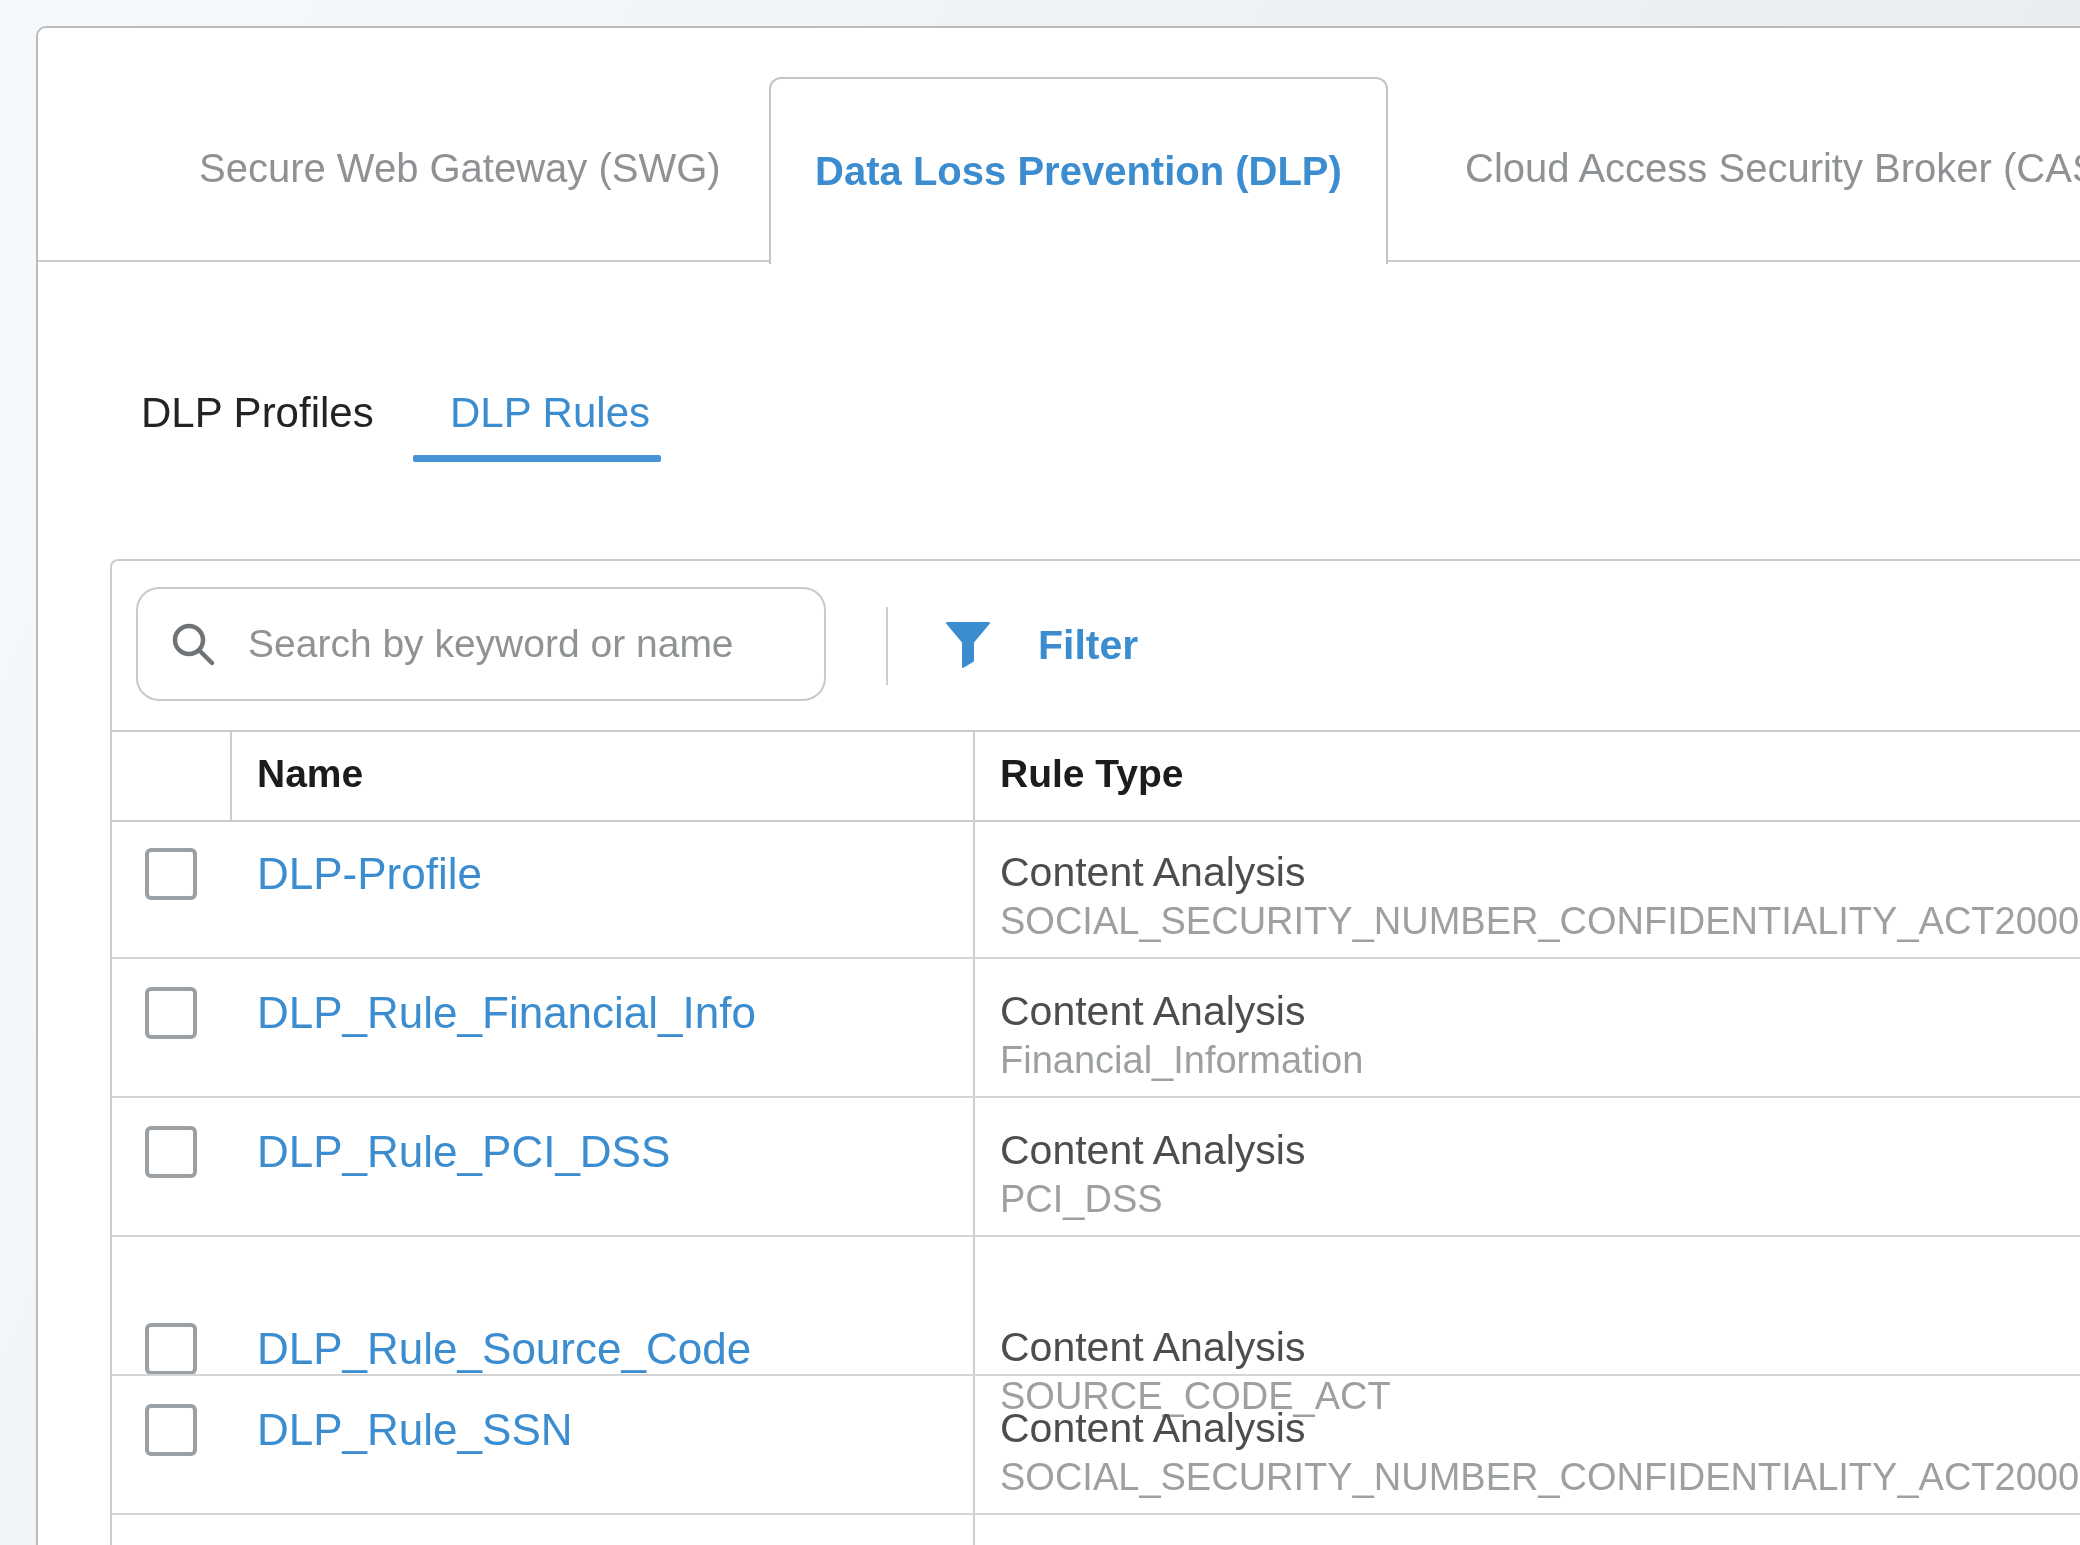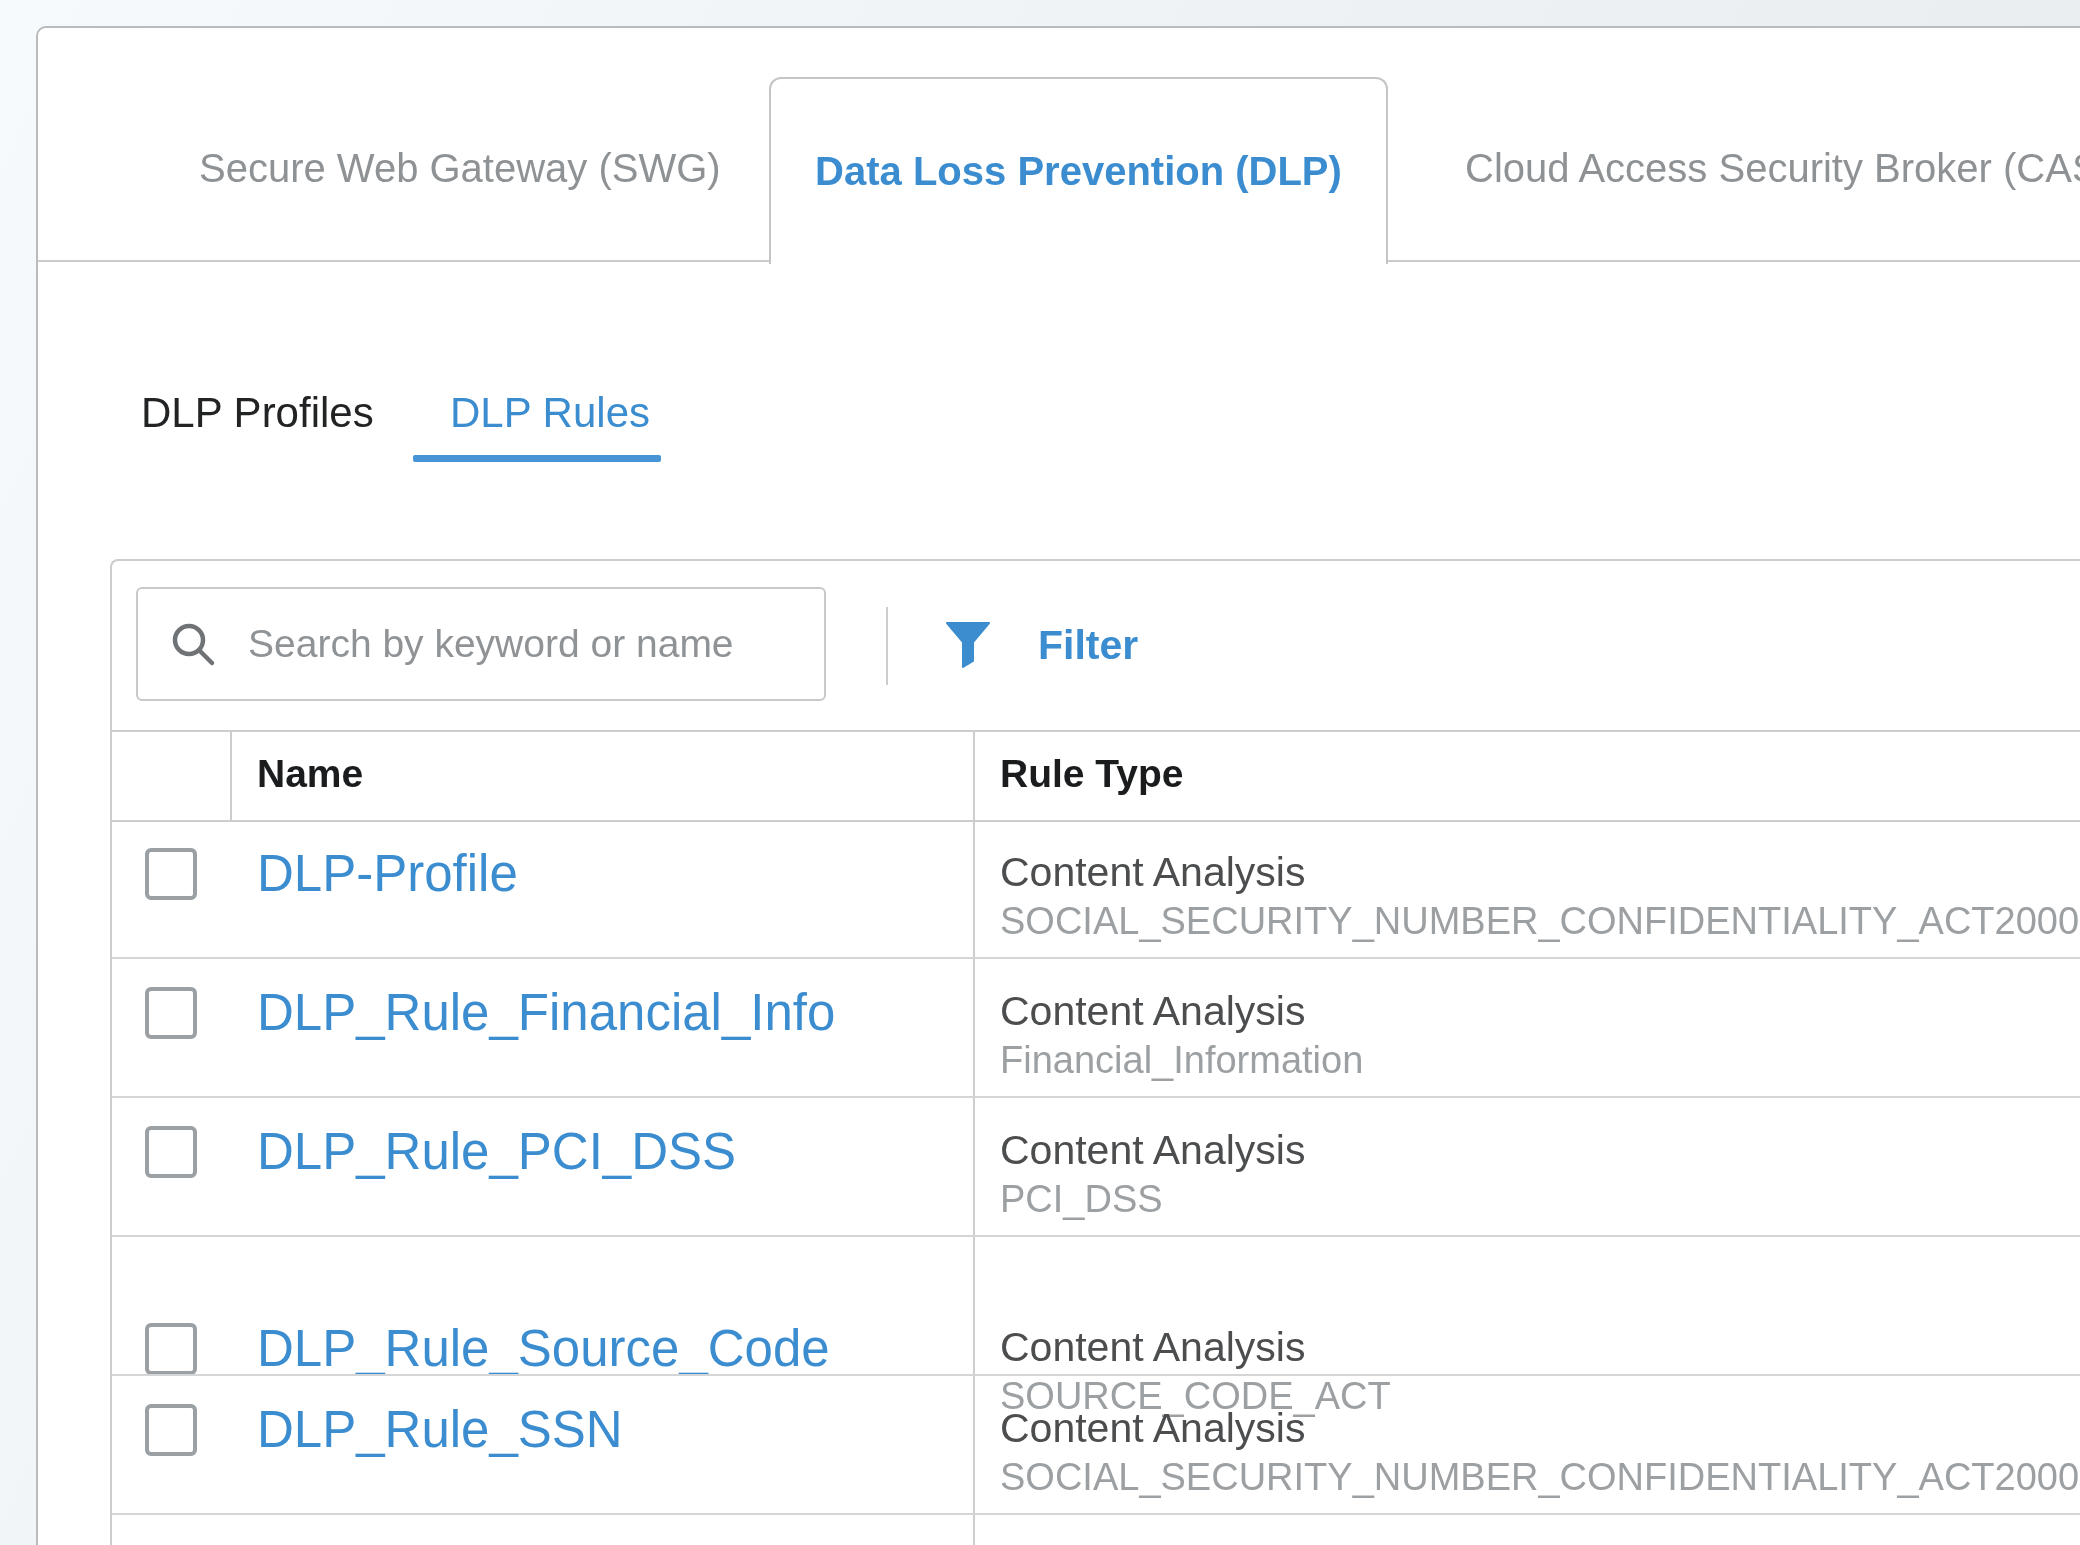--- a/index.html
+++ b/index.html
@@ -24,21 +24,21 @@
     color:#3b8dd0;font-size:40px;font-weight:600;cursor:pointer;box-sizing:border-box;}
   
   .subtab{font-size:42px;line-height:46px;white-space:nowrap;cursor:pointer;text-align:right;}
   .subtab-profiles{left:141px;top:390px;color:#212325;}
   .subtab-rules{left:450px;top:390px;color:#3b8dd0;font-weight:500;}
   .subtab-underline{left:413px;top:455px;width:248px;height:7px;background:#4694d5;border-radius:2px;}
   
   .panel{left:110px;top:559px;width:1990px;height:1000px;
          border-top:2px solid #cbcdcf;border-left:2px solid #cbcdcf;border-radius:8px 0 0 0;}
   .search-box{left:136px;top:587px;width:690px;height:114px;box-sizing:border-box;
-    border:2px solid #c7c9cb;border-radius:6px;background:#fff;
+    border:2px solid #c7c9cb;border-radius:23px;background:#fff;
     padding:0 30px 0 110px;font-size:39px;color:#55585a;outline:none;
     font-family:"Liberation Sans",sans-serif;}
   .search-box::placeholder{color:#909396;opacity:1;}
   .search-icon{left:170px;top:621px;width:46px;height:46px;pointer-events:none;}
   .toolbar-divider{left:886px;top:607px;width:2px;height:78px;background:#cbcdcf;}
   .filter-btn{left:946px;top:610px;display:flex;align-items:center;gap:48px;height:70px;cursor:pointer;}
   .filter-label{font-size:41px;font-weight:600;color:#3b8dd0;line-height:44px;}
   
   .hline{height:2px;background:#cbcdce;}
   .hline-header-top{left:112px;top:730px;width:1968px;}
@@ -46,21 +46,21 @@
   .vline{width:2px;background:#cbcdce;}
   .vline-cbcol{left:230px;top:732px;height:88px;}
   .vline-ruletype{left:973px;top:732px;height:813px;}
   .col-label{font-size:39px;font-weight:700;color:#1a1c1e;top:752px;white-space:nowrap;}
   .col-name{left:257px;}
   .col-ruletype{left:1000px;}
   
   .row{position:absolute;left:0;width:2080px;height:139px;}
   .row-checkbox{position:absolute;left:145px;top:28px;width:52px;height:52px;box-sizing:border-box;
     border:4px solid #9aa0a3;border-radius:6px;background:#fff;cursor:pointer;}
-  .row-name{position:absolute;left:257px;top:32px;font-size:51px;line-height:44px;
+  .row-name{position:absolute;left:257px;top:32px;font-size:44px;line-height:44px;
     color:#3b8dd0;font-weight:500;white-space:nowrap;cursor:pointer;}
   .rt-main{position:absolute;left:1000px;top:30px;font-size:41px;line-height:44px;color:#4b4d4f;white-space:nowrap;}
   .rt-sub{position:absolute;left:1000px;top:80px;font-size:38px;line-height:42px;color:#9da0a2;white-space:nowrap;}
   .row-sep{position:absolute;left:112px;width:1968px;height:2px;background:#d3d5d7;}
 </style>
 </head>
 <body>
 
 <div class="stage">
 

